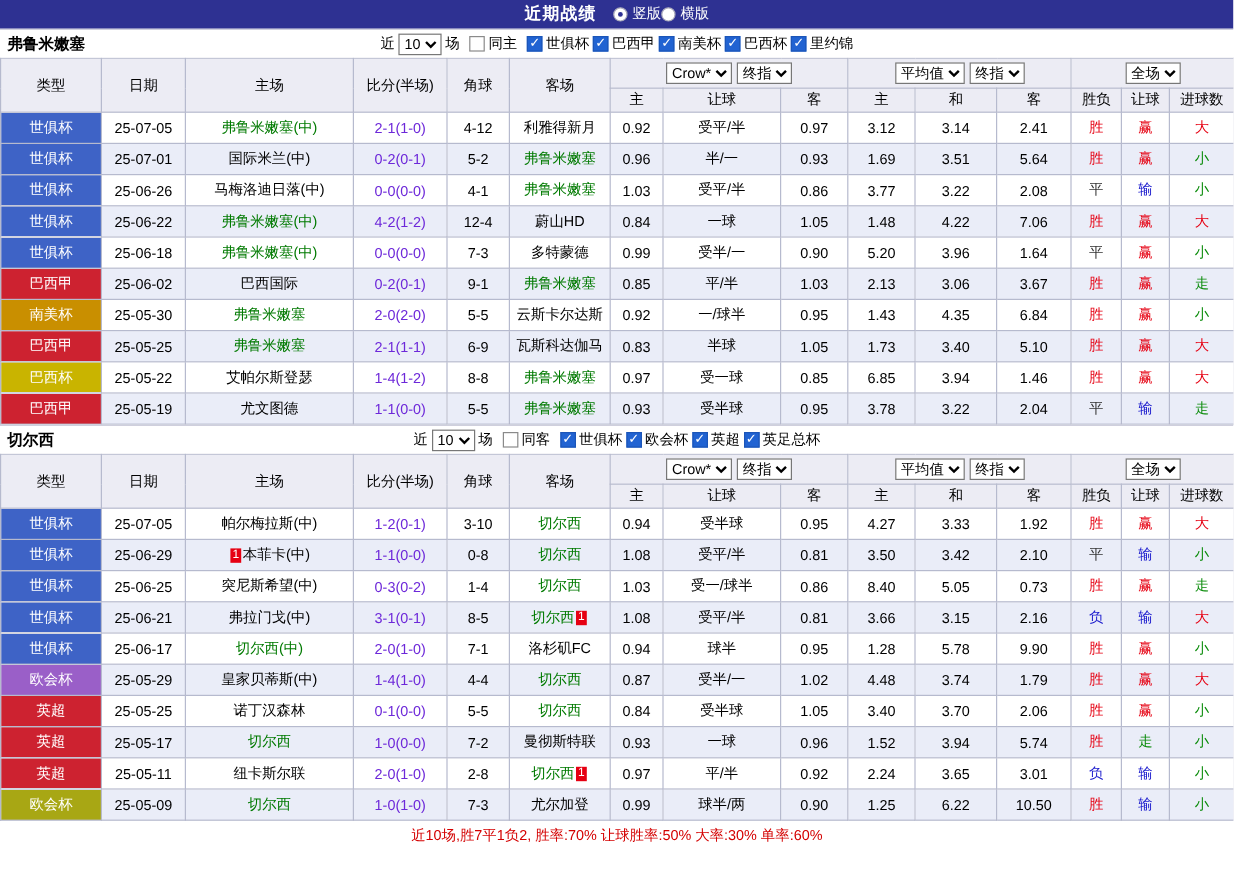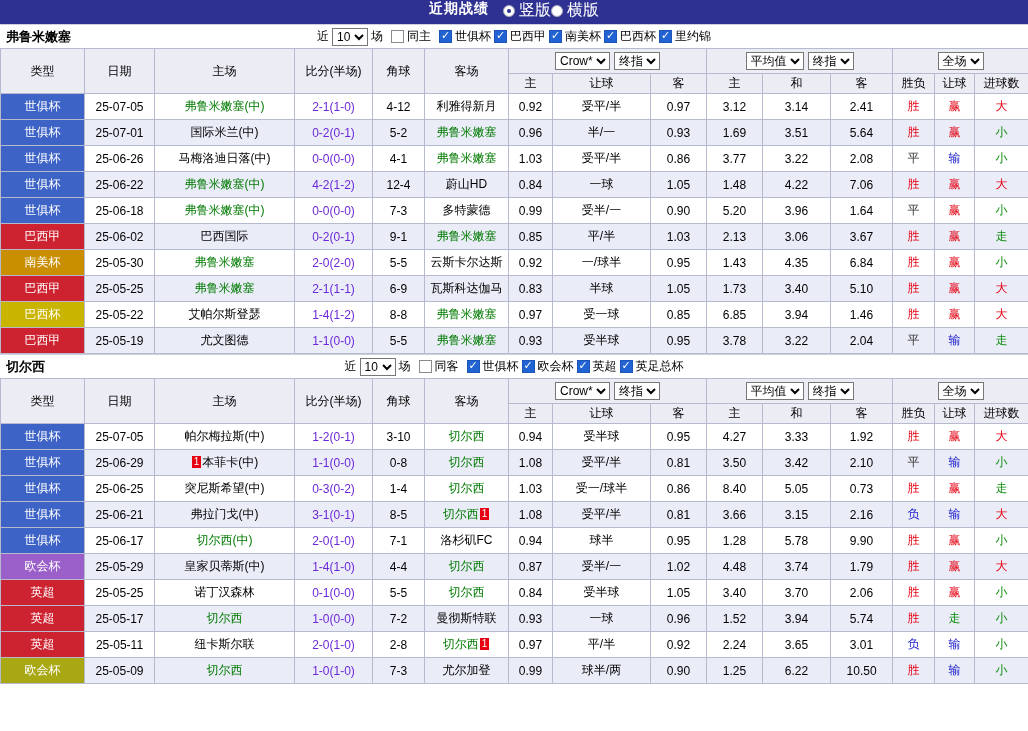--- a/index.html
+++ b/index.html
@@ -1,21 +1,21 @@
 <!DOCTYPE html>
 <html><head>
 <meta charset="utf-8">
 <style>
   *{box-sizing:border-box;margin:0;padding:0}
   html,body{background:#fff}
   body{width:1028px;font-family:"Liberation Sans","DejaVu Sans",sans-serif;font-size:12px;color:#000}
   .page{width:1028px;height:731px;overflow:hidden;background:#fff}
-  .topbar{height:24px;background:#2e3192;display:flex;align-items:flex-start;justify-content:center;gap:14px;color:#fff}
+  .topbar{height:24px;background:#2e3192;display:flex;align-items:center;justify-content:center;gap:14px;color:#fff}
   .topbar .title{font-weight:bold;font-size:14px;letter-spacing:1px}
-  .radio{display:inline-flex;align-items:center;gap:4px;font-size:16px;cursor:default}
+  .radio{display:inline-flex;align-items:center;gap:4px;font-size:12px;cursor:default}
   .radio .dot{width:12px;height:12px;border-radius:50%;background:#fff;border:1px solid #aab;position:relative;display:inline-block}
   .radio.sel .dot::after{content:"";position:absolute;left:3px;top:3px;width:4px;height:4px;border-radius:50%;background:#2e3192}
   .sec-head{position:relative;height:24px;display:flex;align-items:center;border-top:1px solid #cfcfdd;background:#fff}
   .team-name{position:absolute;left:6px;font-size:13px;font-weight:bold}
   .filters{margin:0 auto;display:flex;align-items:center;gap:3px}
   .filters .lbl{margin-right:5px}
   .cb{width:13px;height:13px;border:1px solid #8a8a8a;background:#fff;display:inline-block;position:relative;cursor:pointer}
   .cb.on{background:#2163d2;border-color:#1b55b8}
   .cb.on::after{content:"✓";position:absolute;left:1px;top:-2px;color:#fff;font-size:11px;font-weight:bold}
   select{font-size:12px;height:18px;border:1px solid #777;background:#fff}
@@ -517,15 +517,16 @@
               <td>0.90</td>
               <td>1.25</td>
               <td>6.22</td>
               <td>10.50</td>
               <td class="res red">胜</td>
               <td class="res blue">输</td>
               <td class="res green">小</td>
             </tr>
           </tbody>
         </table>
+        <div class="summary">近10场,胜7平1负2, 胜率:70% 让球胜率:50% 大率:30% 单率:60%</div>
       </div>
     </div>
 </div>
 
 </body></html>

